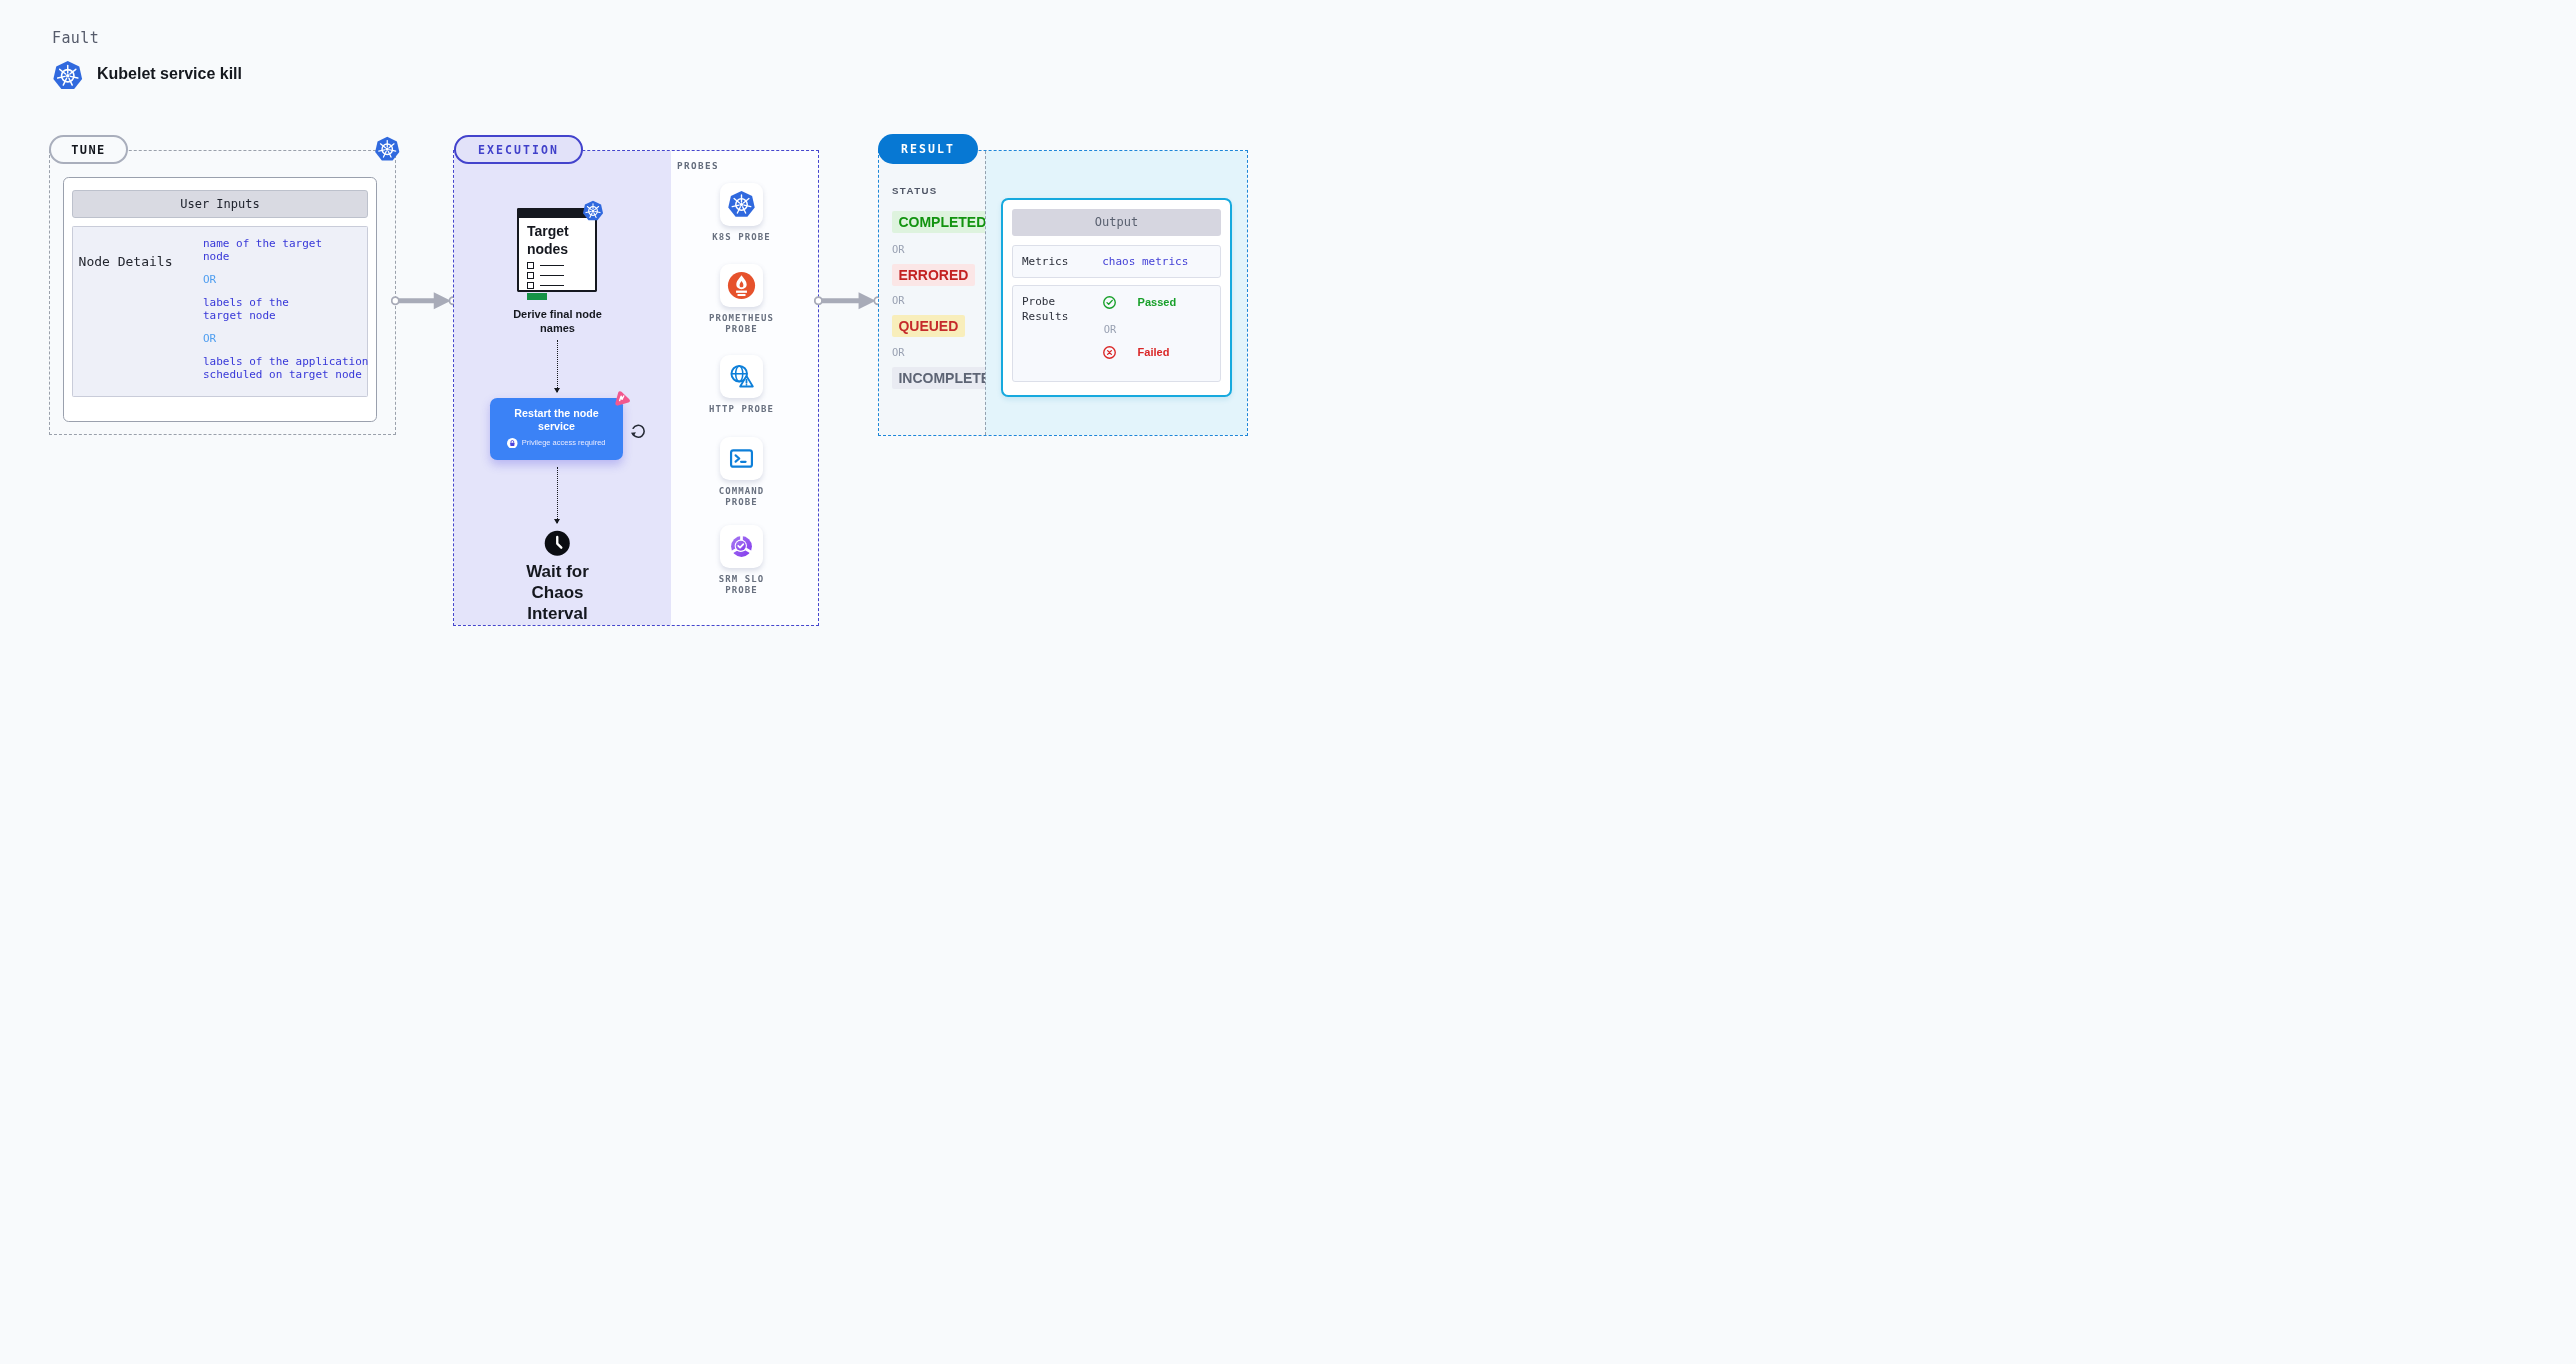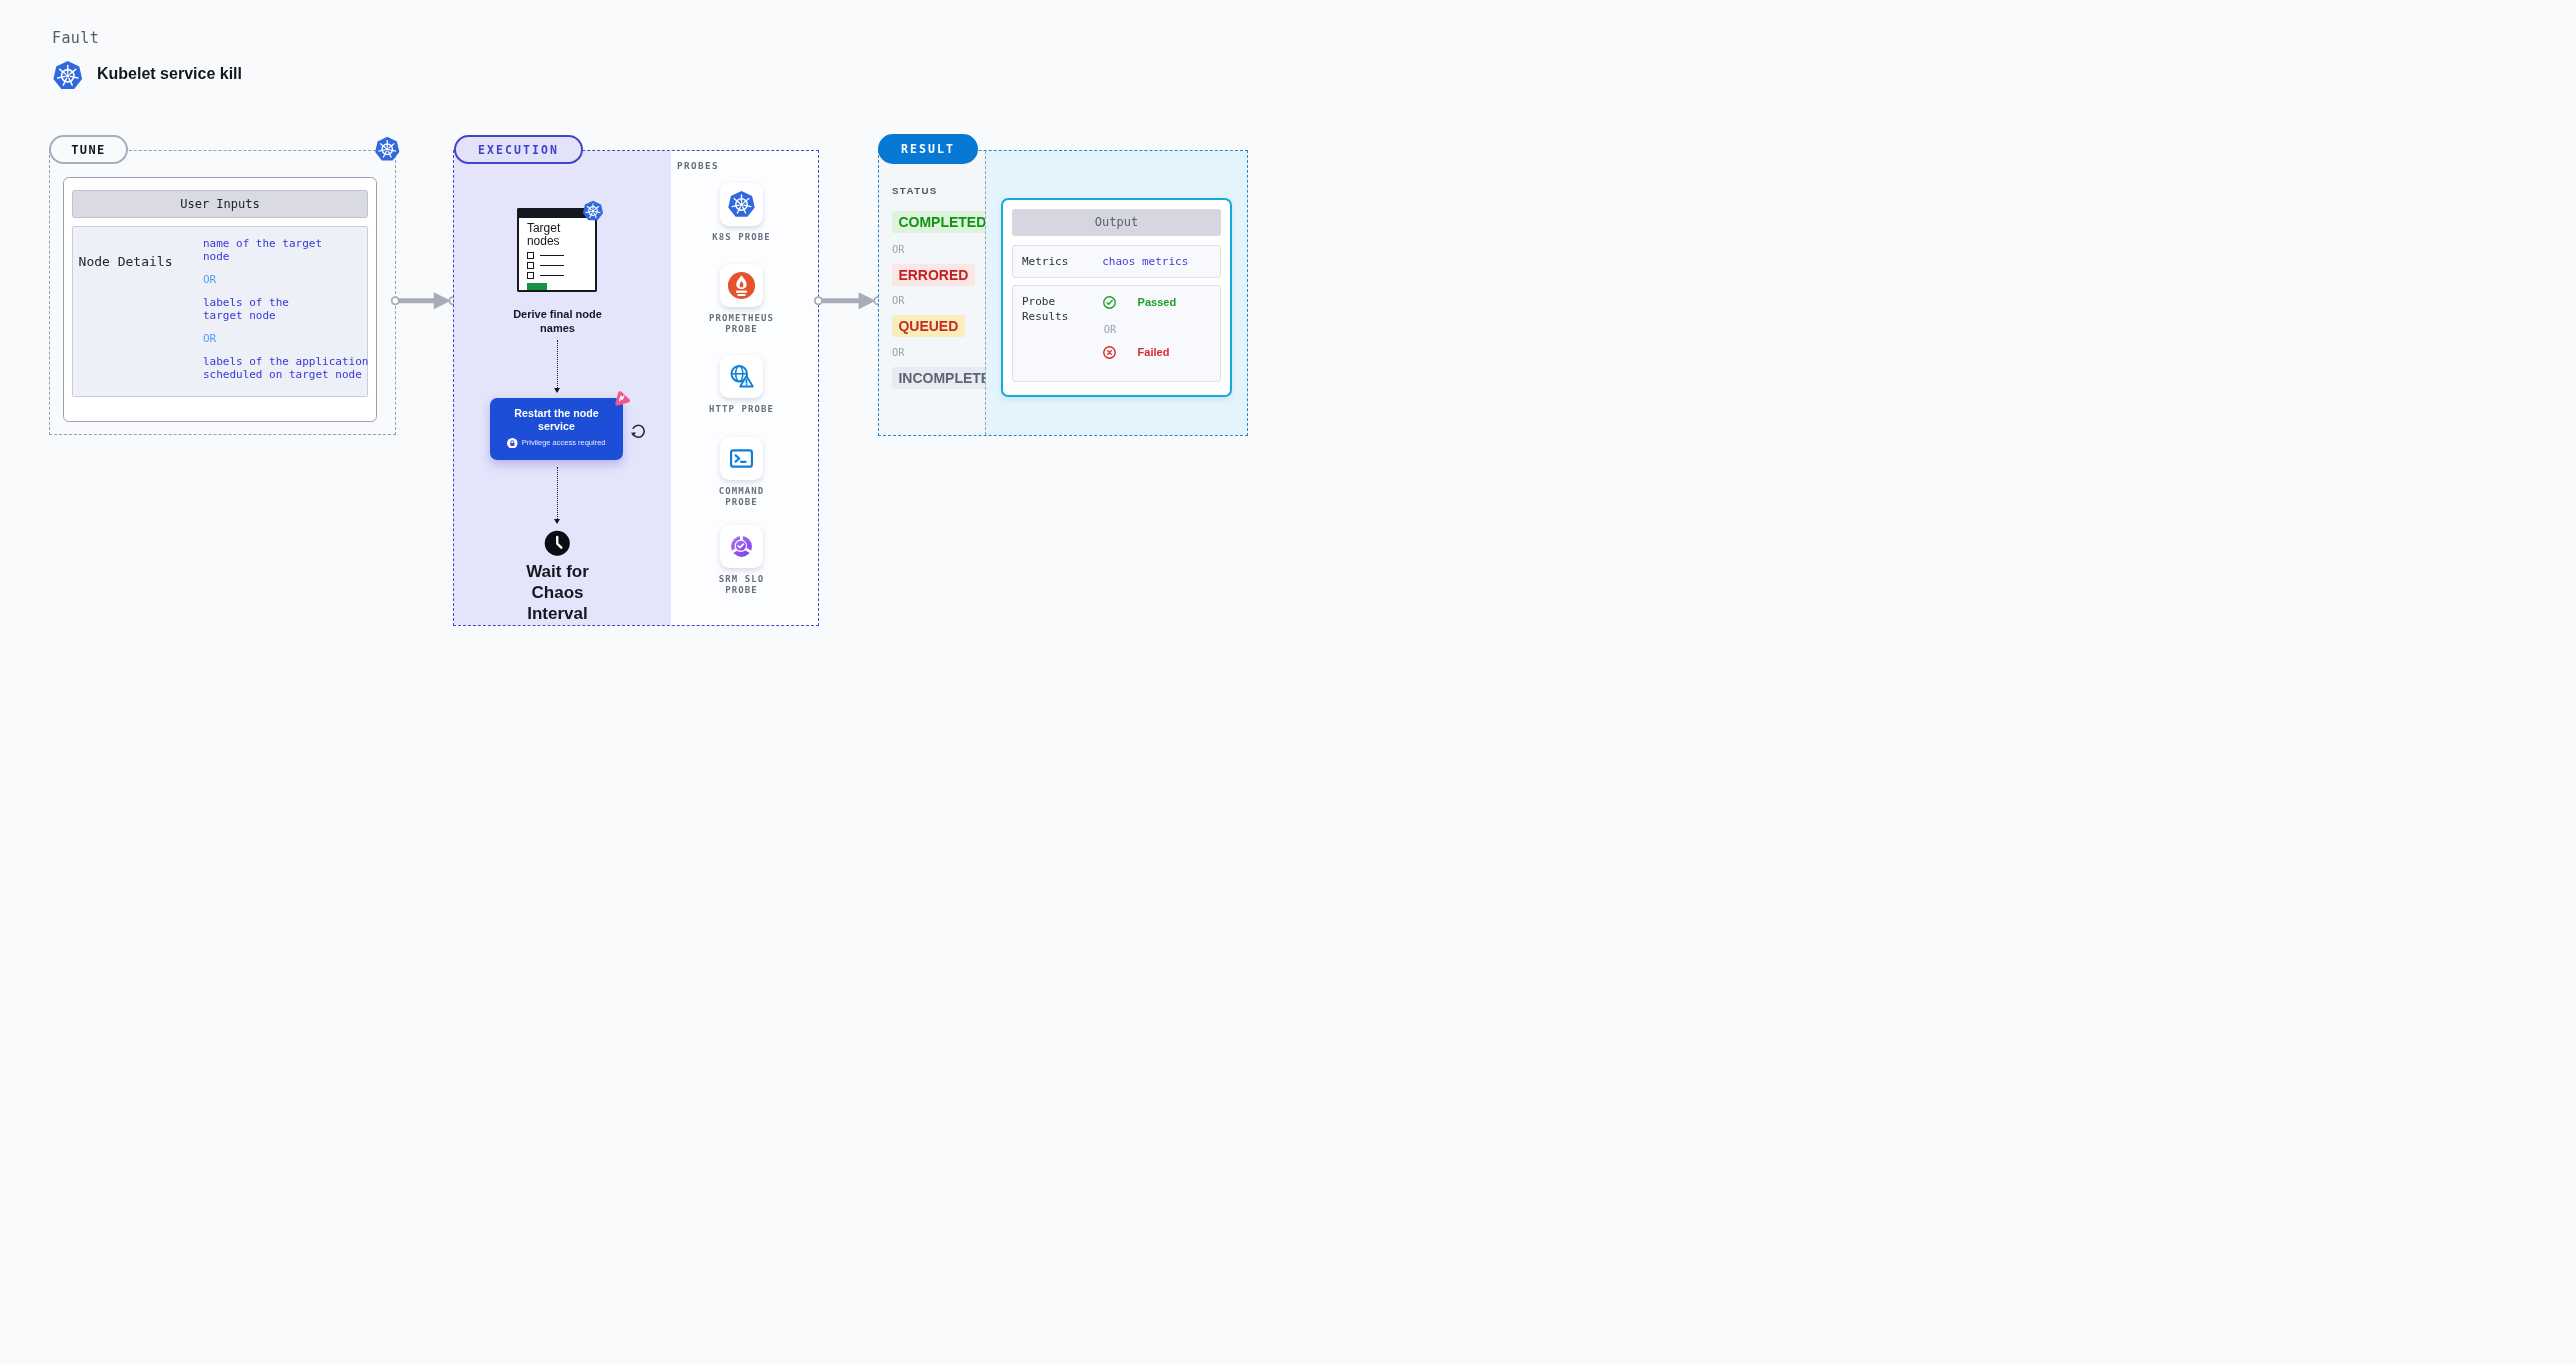--- a/index.html
+++ b/index.html
@@ -56,38 +56,38 @@
            color:#4f9ef0; margin-bottom:10px; }
 
   
   .arrow-svg { position:absolute; }
 
   
   .tn-box { position:absolute; left:517px; top:208px; width:80px; height:84px; background:#ffffff;
             border:2.1px solid #15181f; border-radius:1.4px; }
   .tn-titlebar { height:7.9px; background:#15181f; }
   .tn-badge { position:absolute; right:-9.3px; top:-10px; width:22px; height:22px; }
-  .tn-title { font-weight:normal; font-size:12px; line-height:13px; color:#15181f;
+  .tn-title { font-weight:bold; font-size:14px; line-height:18px; color:#15181f;
               margin:4.3px 0 3.6px 7.9px; width:44px; }
   .tn-cbrow { display:flex; align-items:center; margin:0 0 2.9px 7.9px; }
   .tn-cb { width:7.2px; height:7.2px; border:1.4px solid #15181f; }
   .tn-line { width:24px; height:1.4px; background:#15181f; margin-left:6.4px; }
   .tn-green { width:20px; height:6.4px; background:#169347; margin:4.3px 0 0 7.9px; }
 
   .derive-label { position:absolute; left:500px; top:308px; width:115px; text-align:center;
                   font-weight:bold; font-size:11px; line-height:13.6px; color:#15181f; }
   .vconn { position:absolute; width:0; border-left:1.8px dotted #14171c; }
   .vconn::after { content:""; position:absolute; left:-4.3px; bottom:-1.4px;
                   border-left:3.6px solid transparent; border-right:3.6px solid transparent;
                   border-top:5.7px solid #14171c; }
   .vconn1 { left:557px; top:340px; height:52px; }
   .vconn2 { left:557px; top:467px; height:56px; }
 
   .restart-box { position:absolute; left:490px; top:398px; width:133px; height:62px;
-                 background:#1d4ed8; border-radius:7.2px; box-shadow:0 4.3px 10px rgba(75,68,221,.28); }
+                 background:#3b82f6; border-radius:7.2px; box-shadow:0 4.3px 10px rgba(75,68,221,.28); }
   .restart-title { margin:8.6px auto 0; width:107px; text-align:center; color:#ffffff;
                    font-weight:bold; font-size:10.7px; line-height:13px; }
   .restart-badge { display:flex; align-items:center; justify-content:center; gap:3.6px; margin-top:5px; }
   .restart-badge-text { color:#e9eaff; font-size:7.5px; }
   .litmus-wrap { position:absolute; right:-7.9px; top:-8.6px; width:19.3px; height:19.3px;
                  transform:rotate(-16deg); }
   .refresh-wrap { position:absolute; left:630px; top:423px; width:16.5px; height:16.5px; }
 
   .clock-wrap { position:absolute; left:544px; top:530px; width:26.5px; height:26.5px; }
   .wait-label { position:absolute; left:511px; top:561px; width:93px; text-align:center;

